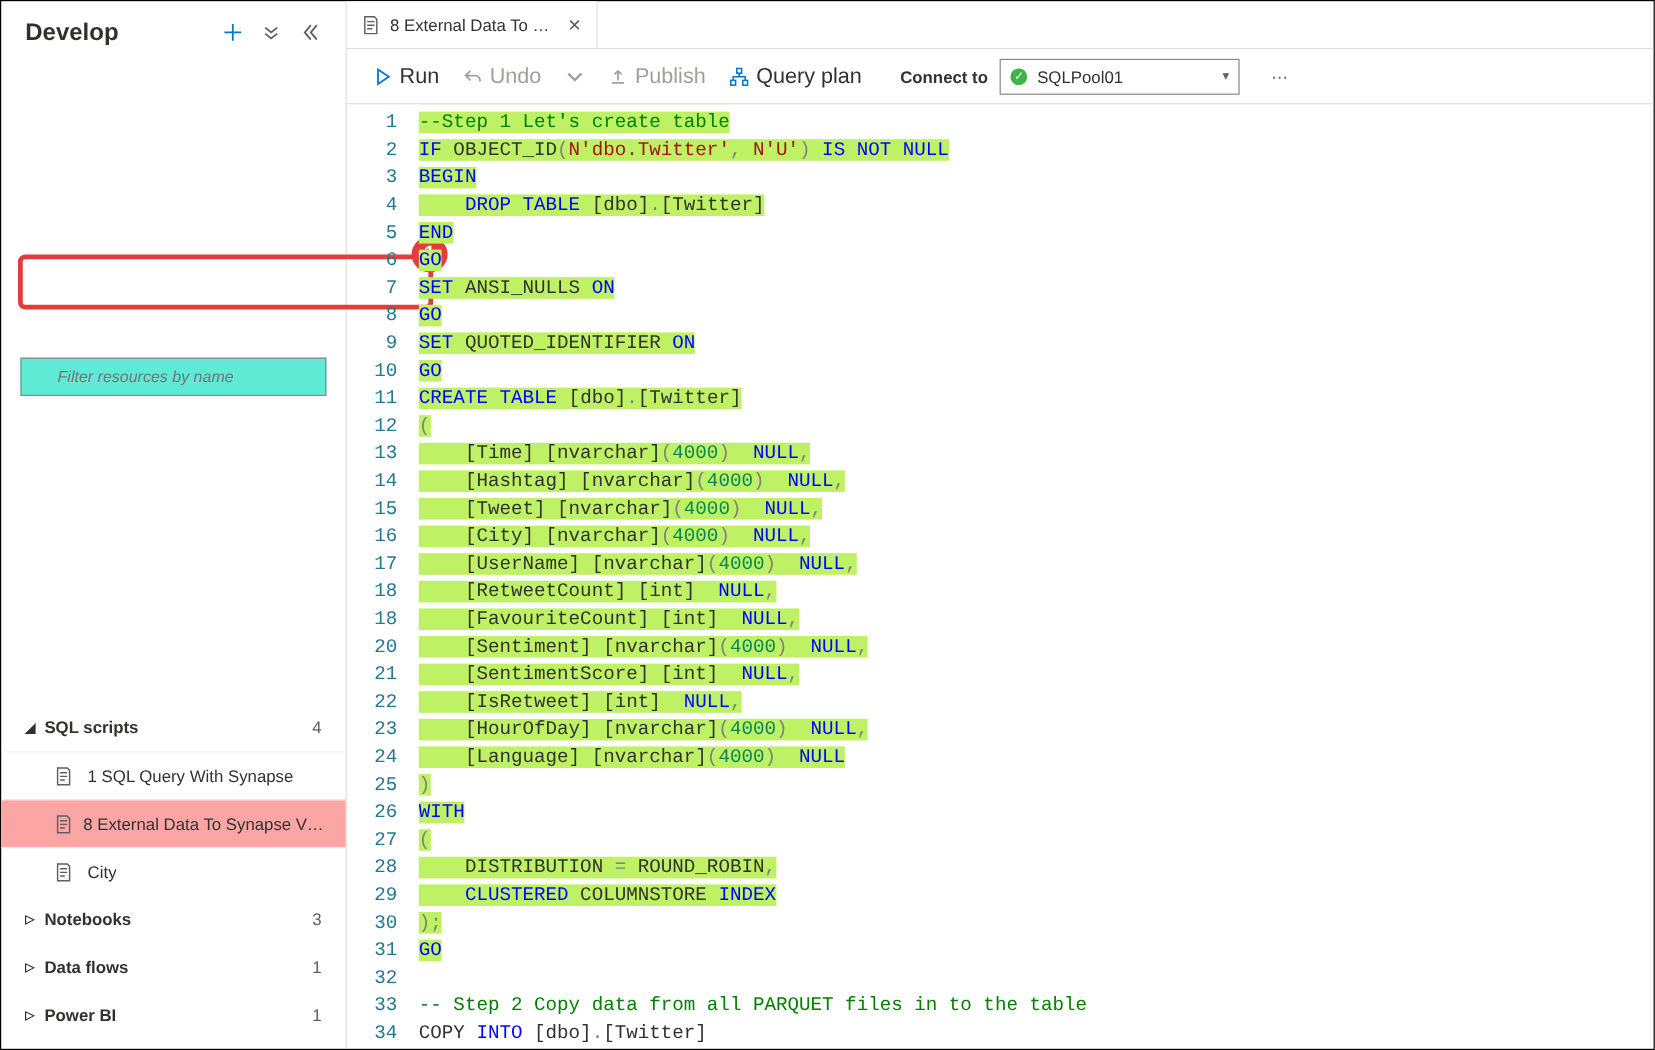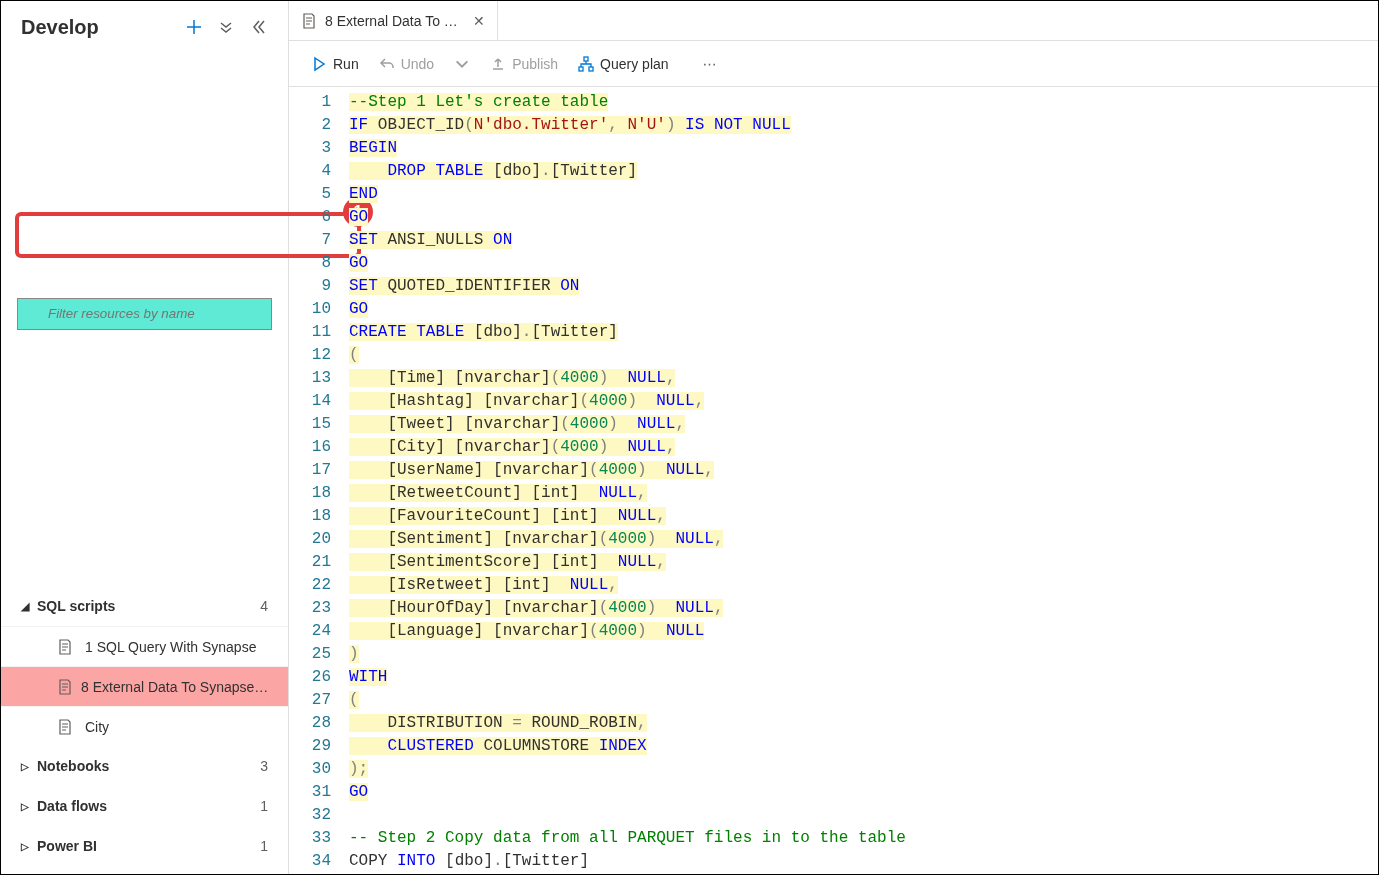--- a/index.html
+++ b/index.html
@@ -75,21 +75,21 @@
   }
   .tree-group-header { font-weight: 600; }
   .tree-group-header .chev {
     width: 16px;
     font-size: 11px;
     color: #323130;
   }
   .tree-group-header .label { flex: 1; }
   .tree-group-header .count { color: #605e5c; font-weight: 400; padding-right: 4px; }
   .tree-item {
-    padding-left: 56px;
+    padding-left: 44px;
     color: #323130;
     border-top: 1px solid #f3f2f1;
   }
   .tree-item .item-icon {
     width: 20px;
     margin-right: 8px;
     color: #605e5c;
   }
   .tree-item .item-label {
     white-space: nowrap;
@@ -155,21 +155,21 @@
     border-bottom: 1px solid #e1dfdd;
   }
   .tb-btn {
     display: flex;
     align-items: center;
     height: 32px;
     padding: 0 8px;
     color: #323130;
     cursor: pointer;
     gap: 6px;
-    font-size: 14px;
+    font-size: 18px;
   }
   .tb-btn.disabled { color: #a19f9d; cursor: default; }
   .tb-ico { font-size: 14px; }
   .connect-wrap {
     display: flex;
     align-items: center;
     margin-left: 20px;
     gap: 10px;
   }
   .connect-label { font-weight: 600; }
@@ -218,21 +218,21 @@
     padding-top: 4px;
   }
   .ln { height: 23px; }
   .cl { height: 23px; }
   .tok-comment { color: #008000; }
   .tok-kw      { color: #0000ff; }
   .tok-str     { color: #a31515; }
   .tok-num     { color: #098658; }
   .tok-gray    { color: #808080; }
   .sel {
-    background: #fef9c3;
+    background: #bef264;
   }
   
   svg { width: 16px; height: 16px; display: block; }
 </style>
 </head>
 <body>
 
 <div class="app">
 
   <div class="sidebar" style="position:relative;">
@@ -368,20 +368,28 @@
           <svg viewBox="0 0 16 16">
               <rect x="6" y="1" width="4" height="4" fill="none" stroke="#0078d4" stroke-width="1.3"></rect>
               <rect x="1" y="11" width="4" height="4" fill="none" stroke="#0078d4" stroke-width="1.3"></rect>
               <rect x="11" y="11" width="4" height="4" fill="none" stroke="#0078d4" stroke-width="1.3"></rect>
               <path d="M8 5v3M8 8H3v3M8 8h5v3" stroke="#0078d4" stroke-width="1.3" fill="none"></path>
             </svg>
         </span>
         <span>Query plan</span>
       </div>
 
+      <div class="connect-wrap">
+        <span class="connect-label">Connect to</span>
+        <div class="connect-dd">
+          <span class="status-dot">✓</span>
+          <span>SQLPool01</span>
+          <span class="dd-caret">▾</span>
+        </div>
+      </div>
       <div class="more-btn">⋯</div>
     </div>
 
     <div class="editor">
       <div class="gutter" id="gutter">
           <div class="ln">1</div>
           <div class="ln">2</div>
           <div class="ln">3</div>
           <div class="ln">4</div>
           <div class="ln">5</div>

